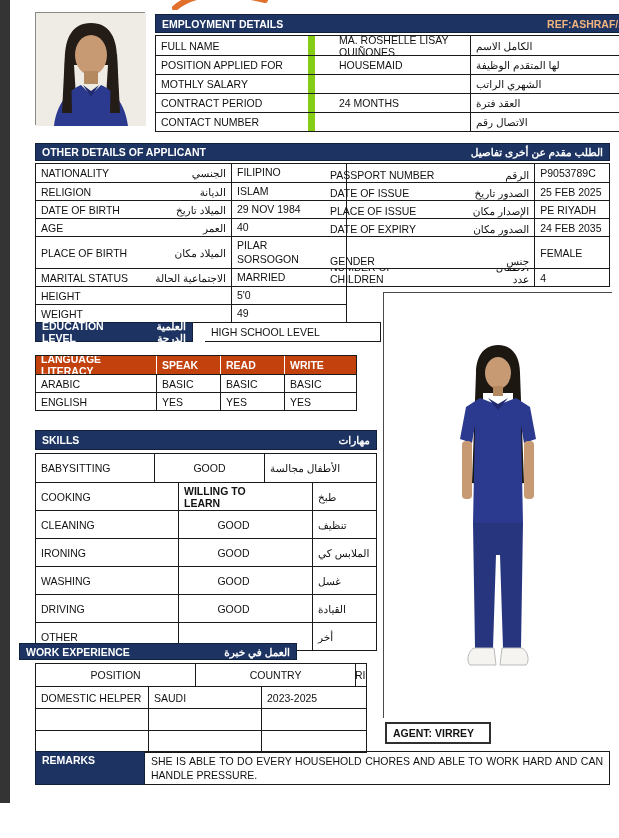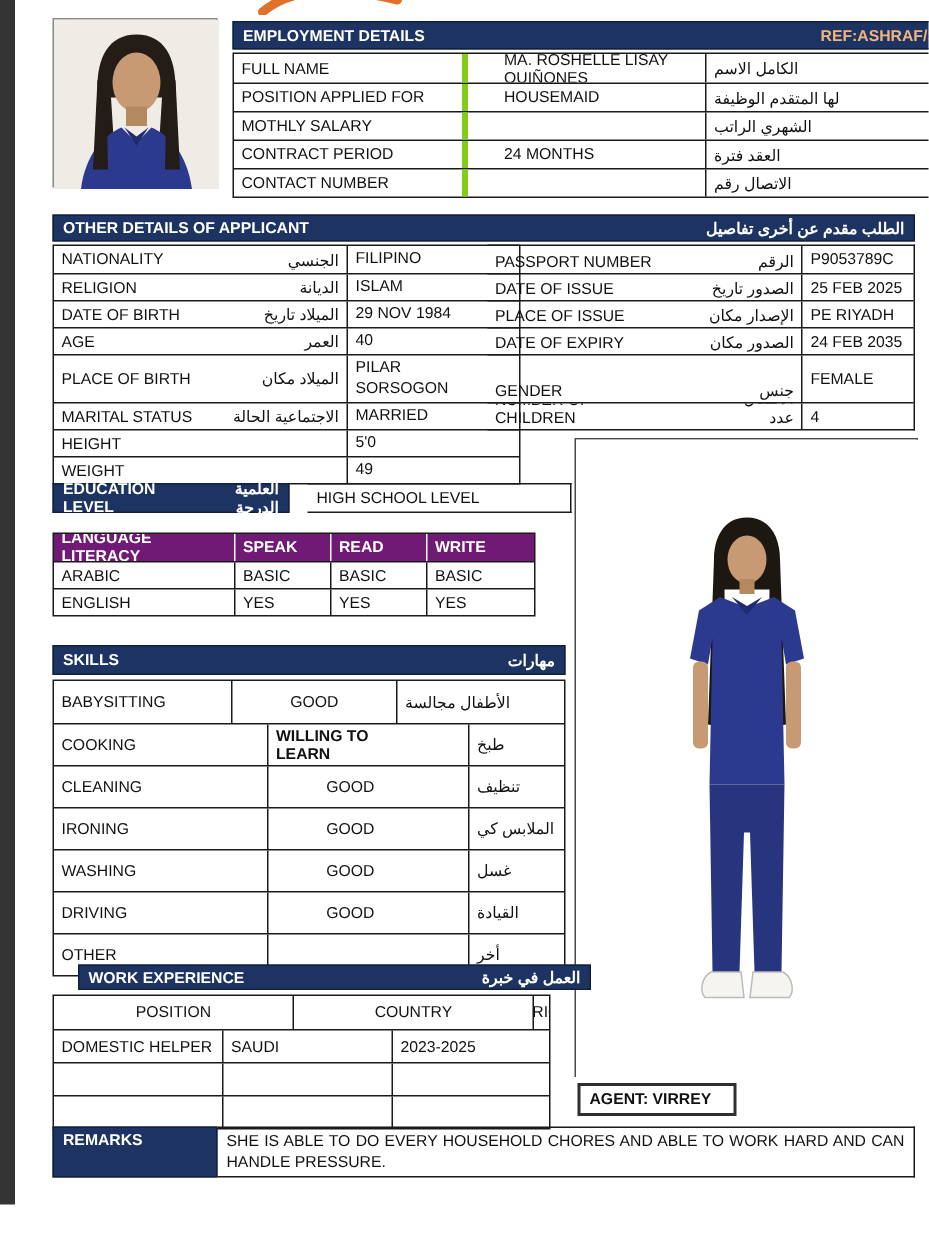--- a/index.html
+++ b/index.html
@@ -26,21 +26,21 @@
   .headshot { position:absolute; left:35px; top:12px; width:110px; height:113px; border:1px solid #8a8a8a; background:#efece6; }
 
   
   .emp { position:absolute; left:155px; top:14px; width:500px; }
   .emp .bar { height:19px; }
   .ref { color:#f2b57f; font-weight:bold; font-size:10.5px; }
   .emp-table { margin-top:2px; border:1px solid #1a1a1a; background:#fff; }
   .trow { display:flex; height:19px; align-items:center; }
   .trow + .trow { border-top:1px solid #1a1a1a; }
   .emp-table .c1 { width:152px; }
-  .emp-table .c2 { width:162px; border-left:4px solid #84cc16; align-self:stretch; display:flex; align-items:center;padding-left:24px; }
+  .emp-table .c2 { width:162px; border-left:7px solid #84cc16; align-self:stretch; display:flex; align-items:center;padding-left:24px; }
   .emp-table .c3 { flex:1; border-left:1px solid #1a1a1a; align-self:stretch; display:flex; align-items:center; justify-content:flex-end; }
 
   
   .od-bar { position:absolute; left:35px; top:143px; width:575px; height:18px; }
   .od-left { position:absolute; left:35px; top:163px; width:312px; border:1px solid #1a1a1a; }
   .od-right { position:absolute; left:325px; top:163px; width:285px; border:1px solid #1a1a1a; border-left:none; }
   .odrow { display:flex; height:18px; }
   .odrow + .odrow { border-top:1px solid #1a1a1a; }
   .odrow.tall { height:32px; }
   .od-left .lab { width:195px; display:flex; justify-content:space-between; align-items:center; }
@@ -51,39 +51,39 @@
   
   .edu { position:absolute; left:35px; top:322px; height:20px; display:flex; }
   .edu-bar { width:158px; background:#1d3463; color:#fff; font-weight:bold; font-size:10.5px;
              display:flex; justify-content:space-between; align-items:center; padding:0 6px; border:1px solid #10203f; }
   .edu-val { width:176px; border:1px solid #1a1a1a; border-left:none; display:flex; align-items:center; padding:0 6px; font-size:10.5px;margin-left:12px; }
 
   
   .lang { position:absolute; left:35px; top:355px; width:322px; border:1px solid #1a1a1a; }
   .lrow { display:flex; height:18px; }
   .lrow + .lrow { border-top:1px solid #1a1a1a; }
-  .lrow.head { background:#701a75; color:#fff; font-weight:bold;align-items:center; }
+  .lrow.head { background:#c2410c; color:#fff; font-weight:bold;align-items:center; }
   .lrow .lc1 { width:120px; }
   .lrow .lc2 { width:64px; border-left:1px solid #1a1a1a; }
   .lrow .lc3 { width:64px; border-left:1px solid #1a1a1a; }
   .lrow .lc4 { flex:1; border-left:1px solid #1a1a1a; }
   .lrow.head .cell { border-left-color:#fff; display:flex; align-items:center; }
   .lrow .cell { display:flex; align-items:center; align-self:stretch; }
 
   
   .skills-bar { position:absolute; left:35px; top:430px; width:342px; height:20px; }
   .skills { position:absolute; left:35px; top:453px; width:342px; border:1px solid #1a1a1a; }
   .srow { display:flex; height:28px; }
   .srow + .srow { border-top:1px solid #1a1a1a;gap:24px; }
   .srow .sc1 { width:118px; display:flex; align-items:center; }
   .srow .sc2 { width:110px; border-left:1px solid #1a1a1a; display:flex; align-items:center; justify-content:center; align-self:stretch; }
   .srow .sc3 { flex:1; border-left:1px solid #1a1a1a; display:flex; align-items:center; justify-content:flex-end; align-self:stretch; }
 
   
-  .we-bar { position:absolute; left:52px; top:643px; width:342px; height:17px; }
+  .we-bar { position:absolute; left:19px; top:643px; width:278px; height:17px; }
   .we { position:absolute; left:35px; top:663px; width:332px; border:1px solid #1a1a1a; }
   .wrow { display:flex; height:22px; }
   .wrow + .wrow { border-top:1px solid #1a1a1a; }
   .wrow .wc1 { width:112px; display:flex; align-items:center; }
   .wrow .wc2 { width:113px; border-left:1px solid #1a1a1a; display:flex; align-items:center; align-self:stretch; }
   .wrow .wc3 { flex:1; border-left:1px solid #1a1a1a; display:flex; align-items:center; align-self:stretch; }
   .wrow.whead .cell { justify-content:center; width:100%; }
   .wrow.whead .wc1, .wrow.whead .wc2, .wrow.whead .wc3 { justify-content:center; }
 
   

